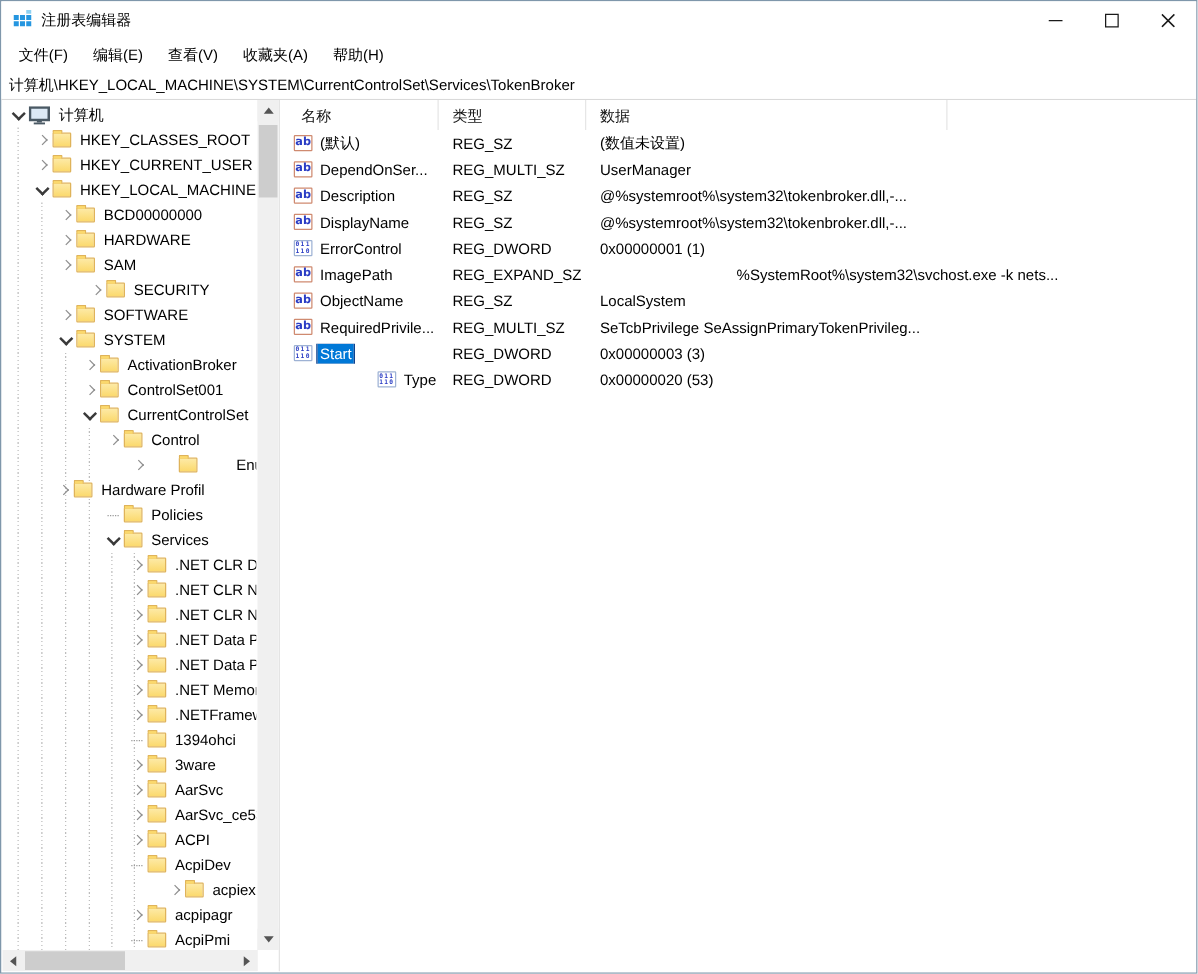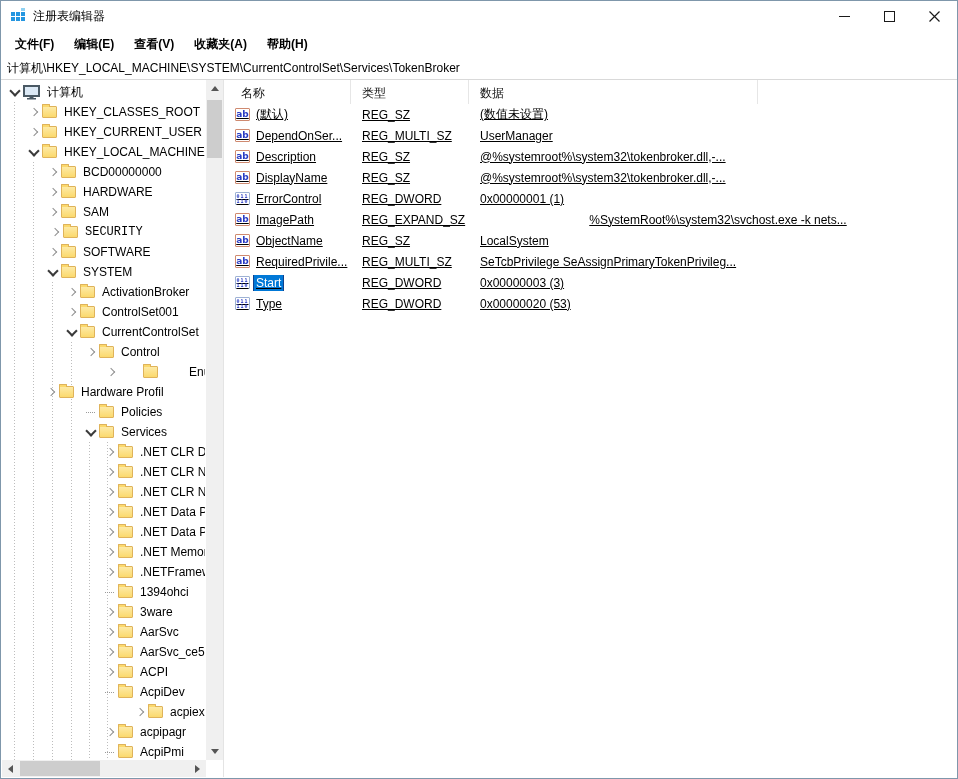--- a/index.html
+++ b/index.html
@@ -9,21 +9,21 @@
   
   .titlebar{position:absolute;top:0;left:0;right:0;height:30px;display:flex;align-items:center;padding-left:9px;background:#fff;}
   .app-icon{width:16px;height:16px;margin-right:7px;flex:0 0 16px;}
   .title-text{font-size:12px;}
   .win-controls{position:absolute;right:0;top:0;height:30px;display:flex;}
   .ctrl{width:45px;height:30px;display:flex;align-items:center;justify-content:center;cursor:default;}
   .min-glyph{width:11px;border-top:1px solid #1a1a1a;display:block;}
   .max-glyph{width:9px;height:9px;border:1px solid #1a1a1a;display:block;}
   
   .menubar{position:absolute;top:30px;left:0;right:0;height:26px;display:flex;align-items:center;padding-left:4px;background:#fff;}
-  .menu-item{padding:4px 10px;font-weight:bold;}
+  .menu-item{padding:4px 10px;}
   
   .addressbar{position:absolute;top:56px;left:0;right:0;height:22px;border-bottom:1px solid #d9d9d9;background:#fff;}
   .addressbar input{width:100%;height:100%;border:none;outline:none;box-sizing:border-box;
     padding:2px 6px;font-family:"Liberation Sans",sans-serif;font-size:12px;color:#000;background:#fff;}
   
   .main{position:absolute;top:79px;left:1px;right:1px;bottom:1px;background:#fff;}
   .tree-pane{position:absolute;left:0;top:0;width:221px;height:100%;border-right:1px solid #e4e4e4;background:#fff;overflow:hidden;}
   .tree-rows{position:absolute;left:0;top:2px;right:18px;bottom:17px;overflow:hidden;}
   .tree-row{height:20px;display:flex;align-items:center;white-space:nowrap;position:relative;z-index:1;}
   .expander{width:17px;flex:0 0 17px;display:flex;align-items:center;justify-content:center;}
@@ -46,21 +46,21 @@
   .sb-btn{position:absolute;width:17px;height:17px;display:flex;align-items:center;justify-content:center;background:#f0f0f0;}
   .arr-u{border-left:4px solid transparent;border-right:4px solid transparent;border-bottom:5px solid #555;display:block;}
   .arr-d{border-left:4px solid transparent;border-right:4px solid transparent;border-top:5px solid #555;display:block;}
   .arr-l{border-top:4px solid transparent;border-bottom:4px solid transparent;border-right:5px solid #555;display:block;}
   .arr-r{border-top:4px solid transparent;border-bottom:4px solid transparent;border-left:5px solid #555;display:block;}
   
   .list-pane{position:absolute;left:228px;top:0;right:0;height:100%;background:#fff;overflow:hidden;}
   .list-header{display:flex;height:24px;box-sizing:border-box;}
   .col{box-sizing:border-box;padding:5px 6px 3px 11px;border-right:1px solid #e6e6e6;color:#111;}
   .list-row{height:21px;display:flex;align-items:center;}
-  .cell{box-sizing:border-box;white-space:nowrap;overflow:hidden;text-decoration:underline;}
+  .cell{box-sizing:border-box;white-space:nowrap;overflow:hidden;}
   .cell-name{display:flex;align-items:center;padding-left:5px;}
   .cell-pad{padding-left:11px;}
   .vname{margin-left:4px;padding:1px 2px;}
   .vname.selected{background:#0078d7;color:#fff;outline:1px solid #10418c;}
   .vicon-ab{width:15px;height:13px;box-sizing:border-box;border:1px solid #cf8a70;border-radius:1px;background:#fff;
     color:#2a3cc4;font-size:9px;font-weight:bold;line-height:11px;text-align:center;flex:0 0 15px;
     font-family:"DejaVu Sans",sans-serif;}
   .vicon-dw{width:15px;height:13px;box-sizing:border-box;border:1px solid #9eb2d4;border-radius:1px;background:#fff;
     color:#2a3cc4;font-size:5px;font-weight:bold;text-align:center;flex:0 0 15px;display:flex;flex-direction:column;justify-content:center;
     font-family:"DejaVu Sans Mono",monospace;letter-spacing:1px;}
@@ -173,21 +173,21 @@
             <span class="tree-icon icon-folder"></span>
             <span class="tree-label">HARDWARE</span>
           </div>
           <div class="tree-row" style="padding-left: 42px;">
             <span class="expander">
               <span class="chev-r"></span>
             </span>
             <span class="tree-icon icon-folder"></span>
             <span class="tree-label">SAM</span>
           </div>
-          <div class="tree-row" style="padding-left: 44px; font-family: Liberation Mono, monospace;">
+          <div class="tree-row" style="padding-left: 66px;">
             <span class="expander">
               <span class="chev-r"></span>
             </span>
             <span class="tree-icon icon-folder"></span>
             <span class="tree-label">SECURITY</span>
           </div>
           <div class="tree-row" style="padding-left: 42px;">
             <span class="expander">
               <span class="chev-r"></span>
             </span>
@@ -469,21 +469,21 @@
               <span class="vicon-dw">
                 <span>011</span>
                 <span>110</span>
               </span>
               <span class="vname selected">Start</span>
             </span>
             <span class="cell cell-pad" style="width: 118px;">REG_DWORD</span>
             <span class="cell cell-pad" style="flex: 1 1 0%;">0x00000003 (3)</span>
           </div>
           <div class="list-row">
-            <span class="cell cell-name" style="width: 121px;">
+            <span class="cell cell-name" style="width: 121px; justify-content: flex-end;">
               <span class="vicon-dw">
                 <span>011</span>
                 <span>110</span>
               </span>
               <span class="vname">Type</span>
             </span>
             <span class="cell cell-pad" style="width: 118px;">REG_DWORD</span>
             <span class="cell cell-pad" style="flex: 1 1 0%;">0x00000020 (53)</span>
           </div>
         </div>

